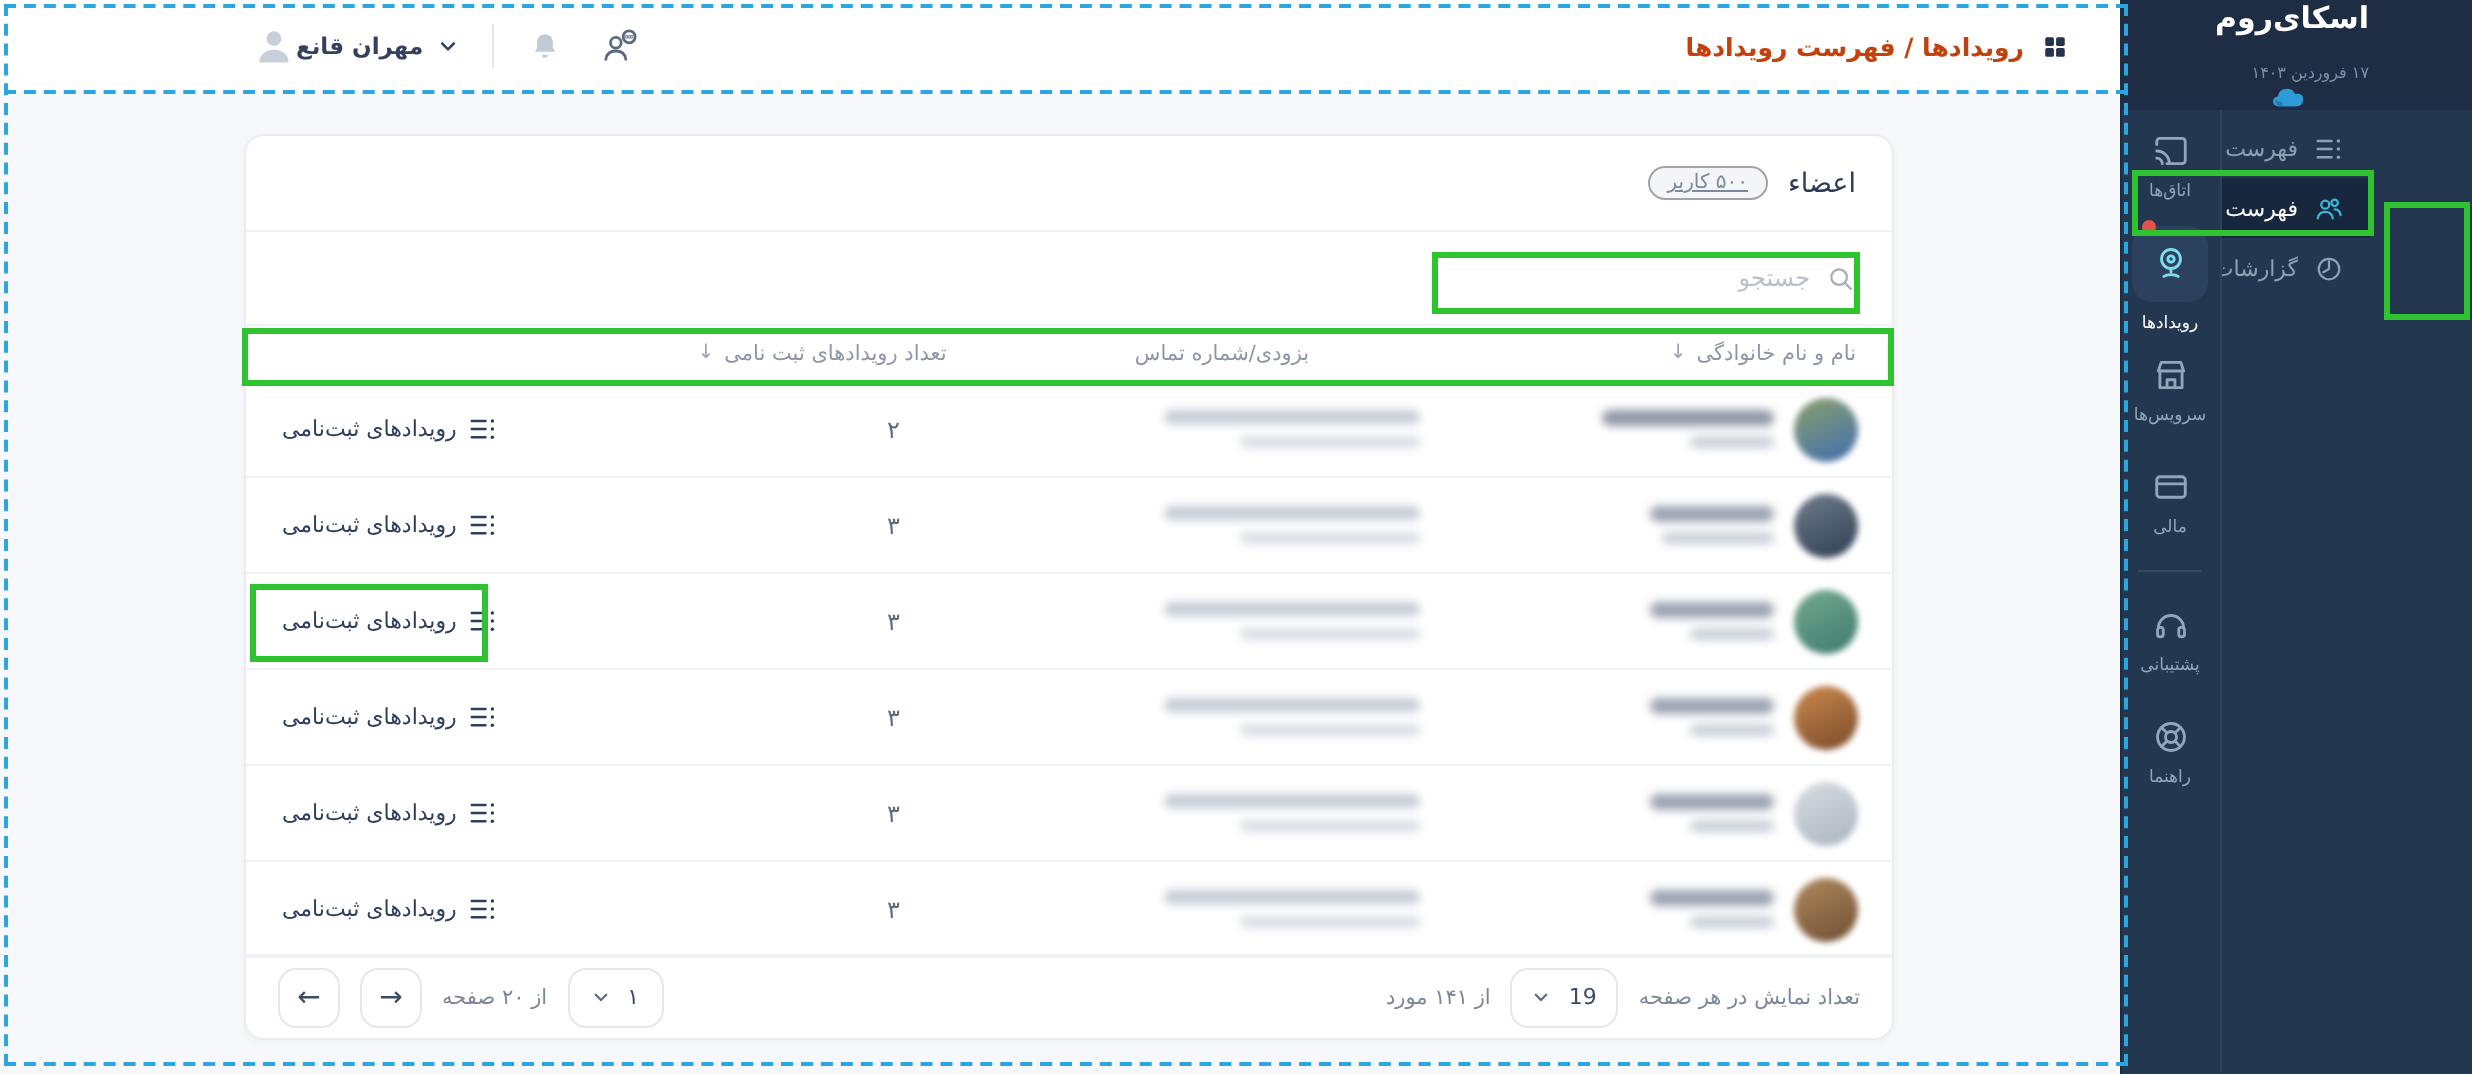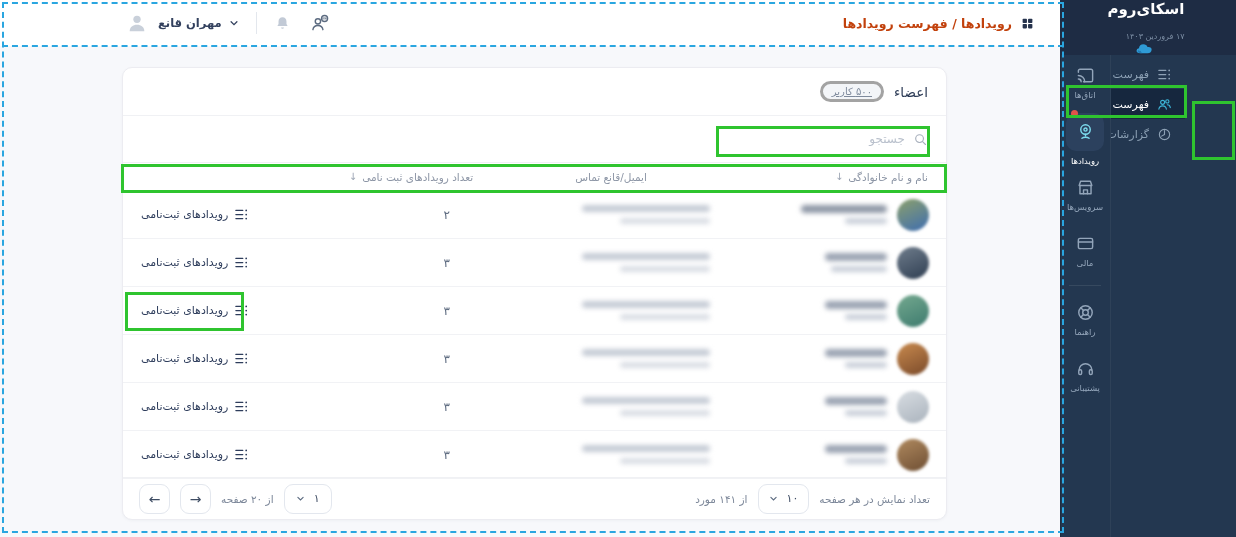--- a/index.html
+++ b/index.html
@@ -8,21 +8,21 @@
 
   
   .sidebar { position:absolute; top:0; right:0; width:176px; height:537px; background:#233750; }
   .logo-strip { height:55px; background:#1e2c44; display:flex; align-items:center; justify-content:flex-start; padding:0 14px 0 10px; gap:1px;flex-direction:column; }
   .logo-text { display:flex; flex-direction:column; align-items:flex-start; }
   .logo-name { color:#ffffff; font-size:15px; font-weight:bold; line-height:1.2; }
   .logo-date { color:#7d8fa5; font-size:8px; margin-top:14px; }
   .cloud { width:38px; height:22px; }
 
   .rail { position:absolute; top:55px; left:0; width:51px; bottom:0; background:#233750; border-right:1px solid rgba(255,255,255,0.05); box-shadow:1px 0 0 rgba(0,0,0,0.18) inset; }
-  .rail-item { height:56px; display:flex; flex-direction:column; align-items:center; justify-content:center; gap:5px; color:#93a5ba; font-size:8.5px; cursor:pointer; }
+  .rail-item { height:56px; display:flex; flex-direction:column; align-items:center; justify-content:center; gap:5px; color:#93a5ba; font-size:8.5px; cursor:pointer;font-family:Liberation Serif, serif; }
   .rail-item svg { width:19px; height:19px; }
   .rail-item .tile { position:relative; width:38px; height:38px; border-radius:10px; background:#2c415e; display:flex; align-items:center; justify-content:center; }
   .rail-item.active { color:#ffffff; }
   .rail-item.active svg { color:#7ddcee; }
   .rail-divider { margin:6px 9px; border-top:1px solid rgba(255,255,255,0.09); }
   .red-dot { position:absolute; top:-3px; left:5px; width:7px; height:7px; border-radius:50%; background:#e25449; }
 
   .subnav { position:absolute; top:55px; right:51px; width:125px; bottom:0; background:#233750; padding-top:4px; }
   .subnav-item { height:30px; display:flex; align-items:center; gap:8px; padding:0 13px; color:#8da1b5; font-size:11px; cursor:pointer; white-space:nowrap; }
   .subnav-item svg { width:15px; height:15px; flex:0 0 auto; }
@@ -30,31 +30,31 @@
   .subnav-item.active svg { color:#3db6d8; }
   .soon-badge { border:1px solid #7f93a9; color:#9fb0c2; font-size:8.5px; border-radius:9px; padding:1px 7px; line-height:1.4; }
 
   
   .main { position:absolute; top:0; left:0; width:1060px; height:537px; background:#f7f8fb; }
   .main-header { position:relative; height:46px; background:#ffffff; display:flex; align-items:center; padding:0 26px; gap:9px; }
   .crumb-icon { width:13px; height:13px; color:#26334d; }
   .breadcrumb { color:#c2410c; font-size:12.5px; font-weight:bold; }
   .user-cluster { position:absolute; left:126px; top:0; height:46px; display:flex; align-items:center; direction:ltr; }
   .user-cluster .avatar-ic { width:22px; height:22px; color:#c9d0da; }
-  .user-name { margin-left:10px; font-size:11.5px; color:#33415e; font-weight:bold; }
+  .user-name { font-size:11.5px; color:#33415e; font-weight:bold; }
   .chev { width:10px; height:10px; color:#33415e; margin-left:7px; }
   .hdr-divider { width:1px; height:22px; background:#e3e7ed; margin-left:17px; }
   .bell-ic { width:17px; height:17px; color:#c2cad6; margin-left:17px; }
   .invite-ic { width:20px; height:20px; color:#5c6b80; margin-left:19px; }
 
   
   .card { position:absolute; top:67px; left:122px; width:825px; height:453px; background:#fff; border:1px solid #ececf1; border-radius:10px; box-shadow:0 1px 3px rgba(30,40,70,0.04); }
   .card-head { height:48px; display:flex; align-items:center; gap:10px; padding:0 18px; border-bottom:1px solid #f0f1f4; }
   .card-title { font-size:13.5px; font-weight:normal; color:#2b3a55; }
-  .count-badge { background:#f3f5f8; border:3px solid #a3a3a3; color:#7e8a9c; font-size:10px; border-radius:11px; padding:2px 9px;text-decoration:underline; }
+  .count-badge { background:#f3f5f8; border:1px solid #a3a3a3; color:#7e8a9c; font-size:10px; border-radius:11px; padding:2px 9px;text-decoration:underline; }
   .search-row { height:47px; display:flex; align-items:center; padding:0 18px; border-bottom:1px solid #f0f1f4; }
   .search-box { display:flex; align-items:center; gap:8px; width:208px; }
   .search-box svg { width:15px; height:15px; color:#a6aebb; flex:0 0 auto; }
   .search-box input { border:none; outline:none; background:transparent; width:175px; font-family:"DejaVu Sans", sans-serif; font-size:12px; color:#6b7686; }
   .search-box input::placeholder { color:#b9c0cc; }
 
   .grid-cols { display:grid; grid-template-columns:220px 230px 170px 1fr; align-items:center; }
   .thead { height:28px; border-bottom:1px solid #f0f1f4; font-size:10.5px; color:#8d96a6; }
   .th { display:flex; align-items:center; gap:5px; }
   .th.c1 { padding-right:18px; }
@@ -150,21 +150,21 @@
           <input type="text" placeholder="جستجو" style="">
         </div>
       </div>
 
       <div class="thead grid-cols">
         <div class="th c1">
           <span>نام و نام خانوادگی</span>
           <span class="sort-arrow">↓</span>
         </div>
         <div class="th c2">
-          <span>ایمیل/قانع تماس</span>
+          <span>بزودی/شماره تماس</span>
         </div>
         <div class="th c3">
           <span>تعداد رویدادهای ثبت نامی</span>
           <span class="sort-arrow">↓</span>
         </div>
         <div class="th c4"></div>
       </div>
 
       <div class="trow grid-cols">
         <div class="cell-name">
@@ -302,21 +302,21 @@
               <circle cx="19.5" cy="18.5" r="1.4" fill="currentColor" stroke="none"></circle>
             </svg>
           <span>رویدادهای ثبت‌نامی</span>
         </div>
       </div>
 
       <div class="card-foot">
         <div class="foot-group">
           <span class="foot-label">تعداد نمایش در هر صفحه</span>
           <div class="pill">
-            <span>۱۰</span>
+            <span>19</span>
             <svg viewBox="0 0 24 24" fill="none" stroke="currentColor" stroke-width="3" stroke-linecap="round">
                 <path d="M5 9l7 7 7-7"></path>
               </svg>
           </div>
           <span class="foot-label">از ۱۴۱ مورد</span>
         </div>
         <div class="foot-group">
           <div class="pill">
             <span>۱</span>
             <svg viewBox="0 0 24 24" fill="none" stroke="currentColor" stroke-width="3" stroke-linecap="round">
@@ -408,33 +408,33 @@
       <div class="rail-item">
         <svg viewBox="0 0 24 24" fill="none" stroke="currentColor" stroke-width="1.8" stroke-linecap="round">
           <rect x="3" y="5.5" width="18" height="13" rx="2"></rect>
             <path d="M3 10h18"></path>
         </svg>
         <span>مالی</span>
       </div>
       <div class="rail-divider"></div>
       <div class="rail-item">
         <svg viewBox="0 0 24 24" fill="none" stroke="currentColor" stroke-width="1.8" stroke-linecap="round">
+          <path d="M4 14a8 8 0 0 1 16 0"></path>
+          <rect x="3.5" y="13.5" width="3.6" height="6" rx="1.6"></rect>
+            <rect x="16.9" y="13.5" width="3.6" height="6" rx="1.6"></rect>
+        </svg>
+        <span>پشتیبانی</span>
+      </div>
+      <div class="rail-item">
+        <svg viewBox="0 0 24 24" fill="none" stroke="currentColor" stroke-width="1.8" stroke-linecap="round">
           <circle cx="12" cy="12" r="8.5"></circle>
             <circle cx="12" cy="12" r="3.5"></circle>
           <path d="M6 6l3.5 3.5M18 6l-3.5 3.5M6 18l3.5-3.5M18 18l-3.5-3.5"></path>
         </svg>
         <span>راهنما</span>
-      </div>
-      <div class="rail-item">
-        <svg viewBox="0 0 24 24" fill="none" stroke="currentColor" stroke-width="1.8" stroke-linecap="round">
-          <path d="M4 14a8 8 0 0 1 16 0"></path>
-          <rect x="3.5" y="13.5" width="3.6" height="6" rx="1.6"></rect>
-            <rect x="16.9" y="13.5" width="3.6" height="6" rx="1.6"></rect>
-        </svg>
-        <span>پشتیبانی</span>
       </div>
     </div>
   </div>
 
   <div class="dashed-outline"></div>
   <div class="dashed-line"></div>
   <div class="gbox g-subnav"></div>
   <div class="gbox g-rail"></div>
   <div class="gbox g-search"></div>
   <div class="gbox g-thead"></div>

